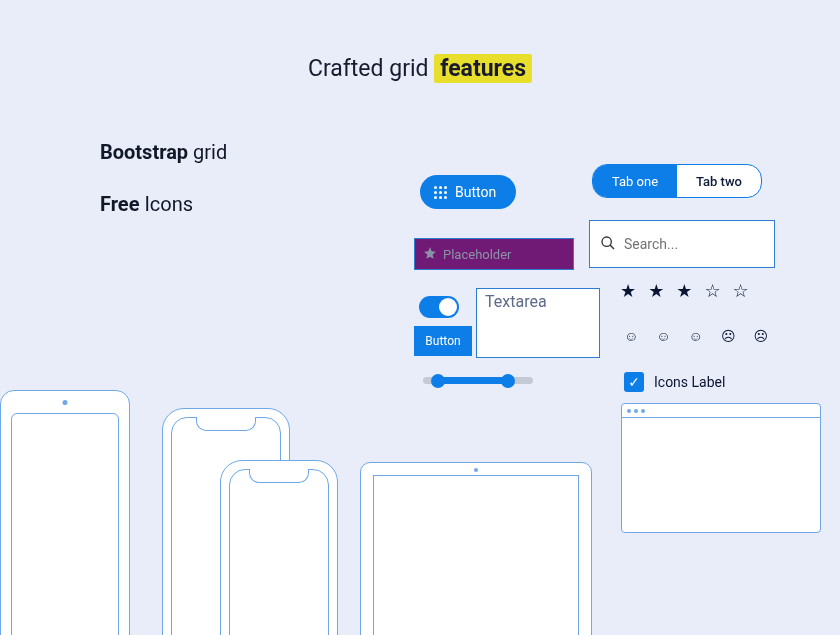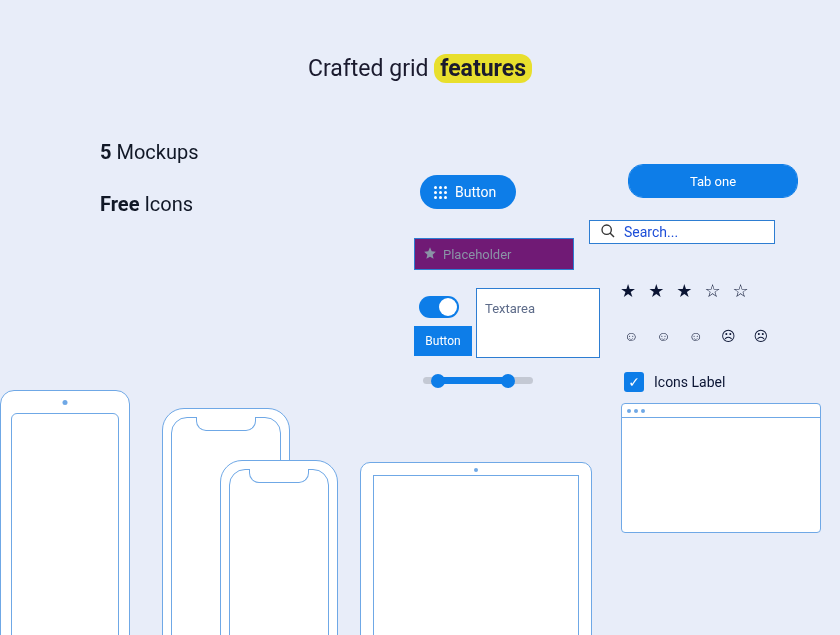--- a/index.html
+++ b/index.html
@@ -17,21 +17,21 @@
     top: 55px;
     left: 50%;
     transform: translateX(-50%);
     font-size: 23px;
     color: #1a1a2e;
   }
   .heading .hl {
     background: #e8df2d;
     font-weight: 700;
     padding: 1px 6px;
-    border-radius: 12px;
+    border-radius: 2px;
   }
   .features {
     position: absolute;
     left: 100px;
     top: 140px;
     font-size: 20px;
     color: #111827;
   }
   .features li {
     list-style: none;
@@ -73,34 +73,33 @@
   .tabs {
     position: absolute;
     left: 592px; top: 164px;
     width: 170px; height: 34px;
     background: #fff;
     border: 1.5px solid #0d7de8;
     border-radius: 15px;
     display: flex;
     overflow: hidden;
     font-size: 13px;
-    margin-left: 36px;
   }
   .tabs div { flex:1; display:flex; align-items:center; justify-content:center; }
   .tabs .active { background:#0d7de8; color:#fff; }
   .tabs .inactive { color:#0c1b3a; font-weight:500; }
   .search-box {
     position: absolute;
     left: 589px; top: 220px;
-    width: 186px; height: 24px;
+    width: 186px; height: 48px;
     background:#fff;
     border: 1.5px solid #2d7dd2;
     display:flex; align-items:center; gap:8px;
     padding: 0 10px;
-    color:#1d4ed8; font-size:14px;
+    color:#737373; font-size:14px;
   }
   .toggle {
     position: absolute;
     left: 419px; top: 296px;
     width: 40px; height: 22px;
     background:#0d7de8;
     border-radius: 11px;
   }
   .toggle::after {
     content:""; position:absolute; right:2px; top:2px;
@@ -113,22 +112,22 @@
     width: 58px; height: 30px;
     display:flex; align-items:center; justify-content:center;
     font-size:12px;
   }
   .textarea-box {
     position: absolute;
     left: 476px; top: 288px;
     width: 124px; height: 70px;
     background:#fff;
     border: 1.5px solid #2d7dd2;
-    padding: 12px 8px;
-    color:#5d6b89; font-size:13px;
+    padding: 3px 8px;
+    color:#5d6b89; font-size:16px;
   }
   .slider-track {
     position: absolute;
     left: 423px; top: 377px;
     width: 110px; height: 7px;
     background:#c4c9d4;
     border-radius: 4px;
   }
   .slider-fill {
     position:absolute; left:13px; top:0; width:70px; height:7px; background:#0d7de8; border-radius:4px;
@@ -186,21 +185,21 @@
   .laptop-mock .cam { position:absolute; top:5px; left:50%; transform:translateX(-50%); width:4px; height:4px; border-radius:50%; background:#6fa8e6; }
 </style>
 </head>
 <body>
 
 <div class="heading">
   <span>Crafted grid </span><span class="hl">features</span>
 </div>
 
 <ul class="features">
-  <li><b>5</b><span> Mockups</span></li>
+  <li><b>Bootstrap</b><span> grid</span></li>
   <li><b>Free</b><span> Icons</span></li>
 </ul>
 
 <div class="pill-btn">
   <span class="grid-icon">
       <span></span>
       <span></span>
       <span></span>
       <span></span>
       <span></span>
@@ -216,20 +215,21 @@
   <span>
     <svg width="14" height="14" viewBox="0 0 24 24">
         <path fill="#8a93a6" d="M12 2l2.9 6.9L22 10l-5.5 4.8L18.2 22 12 18.3 5.8 22l1.7-7.2L2 10l7.1-1.1z"></path>
       </svg>
   </span>
   <span>Placeholder</span>
 </div>
 
 <div class="tabs">
   <div class="active">Tab one</div>
+  <div class="inactive">Tab two</div>
 </div>
 
 <div class="search-box">
   <span>
     <svg width="16" height="16" viewBox="0 0 24 24">
         <circle cx="10" cy="10" r="7" fill="none" stroke="#333" stroke-width="2"></circle>
         <line x1="15" y1="15" x2="21" y2="21" stroke="#333" stroke-width="2"></line>
       </svg>
   </span>
   <span>Search...</span>

